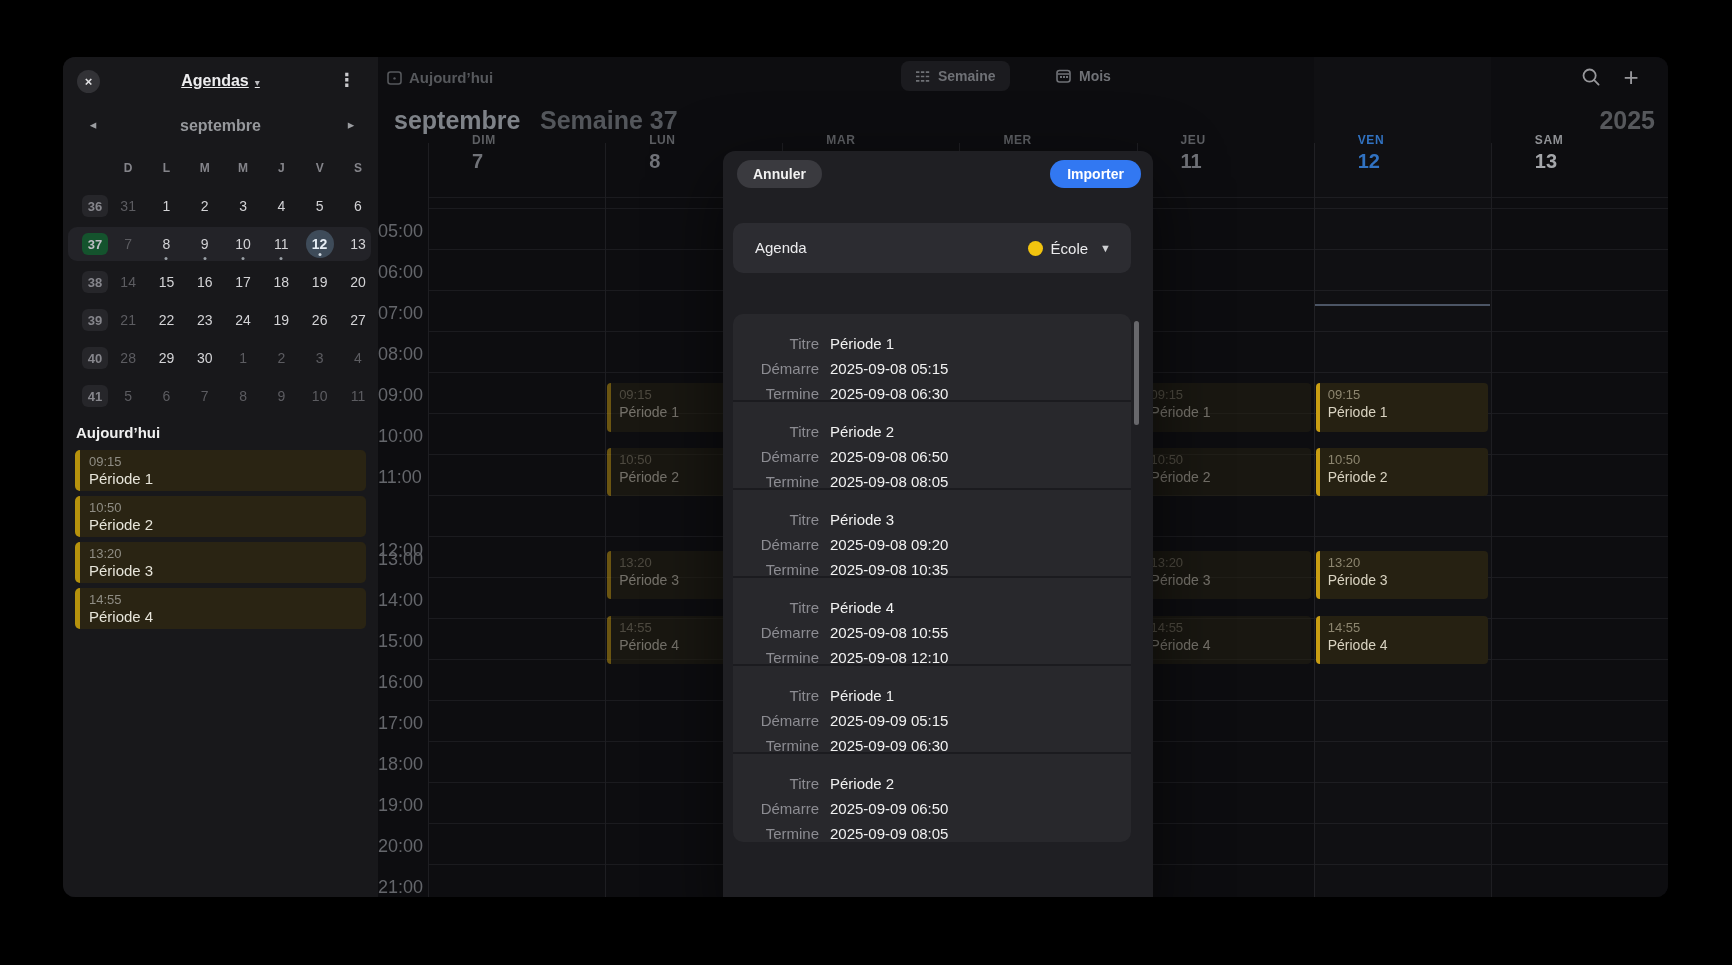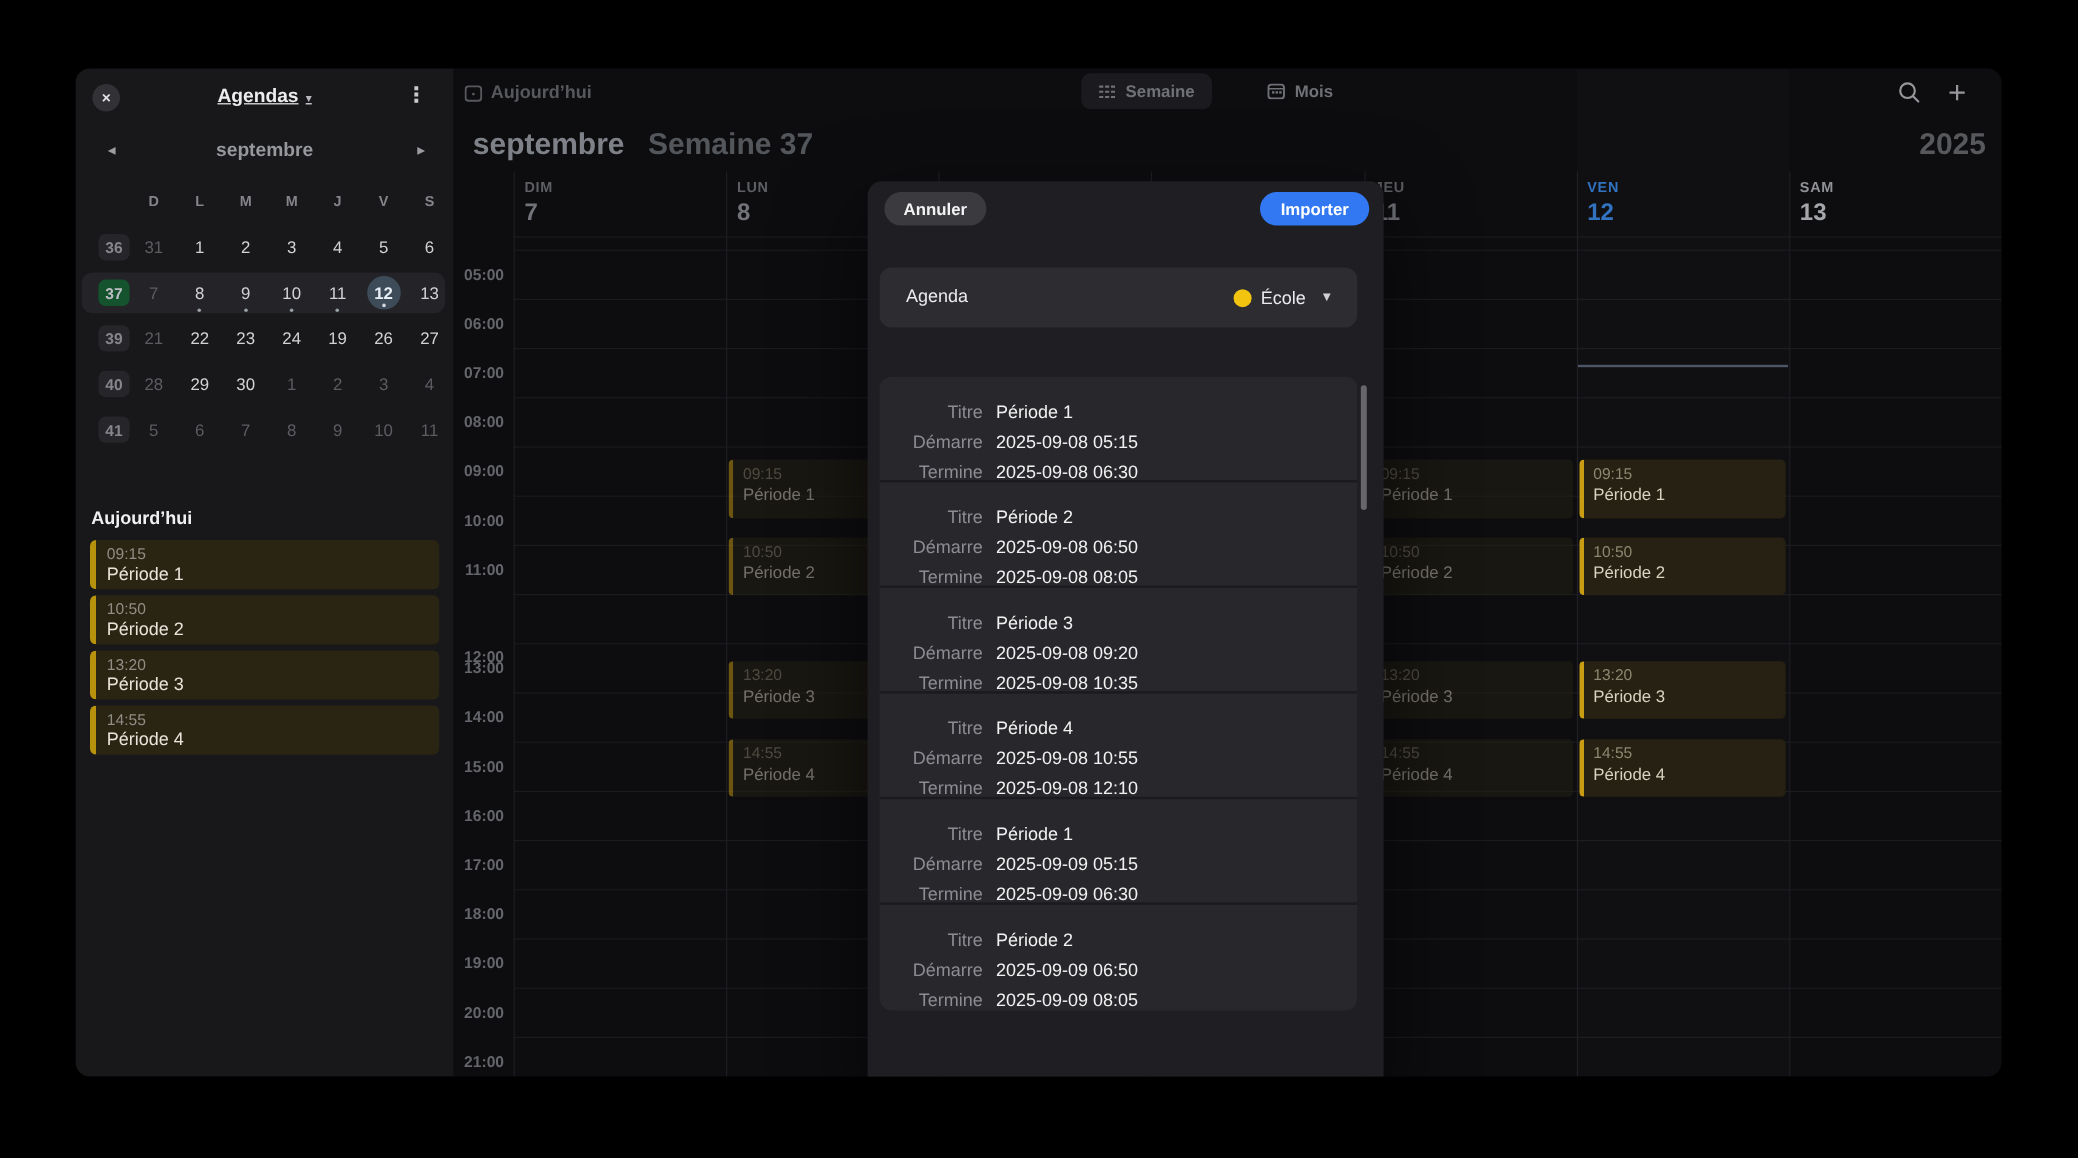--- a/index.html
+++ b/index.html
@@ -54,28 +54,28 @@
     color:#6f7176; font-size:14px; font-weight:bold; padding:0 14px; border-radius:8px; }
   .tab.selected { background:#1b1b1f; }
   .tab-semaine { left:523px; }
   .tab-mois { left:664px; }
   .top-icon { position:absolute; top:7px; width:26px; height:26px; display:flex; align-items:center;
     justify-content:center; color:#97979b; }
   .plus-icon { font-size:26px; font-weight:300; line-height:22px; }
   .heading-month { position:absolute; left:16px; top:49px; font-size:25px; font-weight:bold; color:#7e8288; }
   .heading-week  { position:absolute; left:162px; top:49px; font-size:25px; font-weight:bold; color:#53565b; }
   .heading-year  { position:absolute; right:13px; top:49px; font-size:25px; font-weight:bold; color:#56585c; }
-  .dh { position:absolute; top:92px; }
+  .dh { position:absolute; top:76px;margin-left:35px; }
   .dh-name { font-size:12px; font-weight:bold; letter-spacing:.6px; }
   .dh-date { font-size:20px; font-weight:bold; margin-top:3px; }
   .dh.past .dh-name { color:#5d5f63; } .dh.past .dh-date { color:#717379; }
   .dh.future .dh-name { color:#8f9195; } .dh.future .dh-date { color:#a4a6aa; }
   .grid-hline { position:absolute; left:50px; right:0; height:1px; background:#1b1b1f; }
   .grid-vline { position:absolute; top:86px; bottom:0; width:1px; background:#1e1e22; }
-  .time-label { position:absolute; left:0; width:42px; text-align:right; font-size:13px; color:#64666b;font-weight:bold; }
+  .time-label { position:absolute; left:0; width:42px; text-align:right; font-size:18px; color:#64666b; }
   .day-col { position:absolute; top:0; bottom:0; }
   .day-col.past { opacity:.5; }
   .day-col.today { background:rgba(255,255,255,0.015); }
   .gv-event { position:absolute; left:2px; right:3px; border-radius:4px; background:#262112;
     border-left:4px solid #c89d13; padding:3px 0 0 8px; overflow:hidden; }
   .gv-event .t { font-size:13px; color:#8d8670; line-height:17px; }
   .gv-event .n { font-size:14px; color:#d9d3c1; line-height:18px; }
   .now-line { position:absolute; height:2px; background:#4c5565; }
 
   
@@ -179,20 +179,45 @@
           <div class="mc-day">
             <span class="num">11</span>
             <span class="dot"></span>
           </div>
           <div class="mc-day selected">
             <span class="num">12</span>
             <span class="dot"></span>
           </div>
           <div class="mc-day">
             <span class="num">13</span>
+          </div>
+        </div>
+        <div class="mc-row">
+          <span></span>
+          <div class="mc-wk">38</div>
+          <div class="mc-day muted">
+            <span class="num">14</span>
+          </div>
+          <div class="mc-day">
+            <span class="num">15</span>
+          </div>
+          <div class="mc-day">
+            <span class="num">16</span>
+          </div>
+          <div class="mc-day">
+            <span class="num">17</span>
+          </div>
+          <div class="mc-day">
+            <span class="num">18</span>
+          </div>
+          <div class="mc-day">
+            <span class="num">19</span>
+          </div>
+          <div class="mc-day">
+            <span class="num">20</span>
           </div>
         </div>
         <div class="mc-row">
           <span></span>
           <div class="mc-wk">39</div>
           <div class="mc-day muted">
             <span class="num">21</span>
           </div>
           <div class="mc-day">
             <span class="num">22</span>

